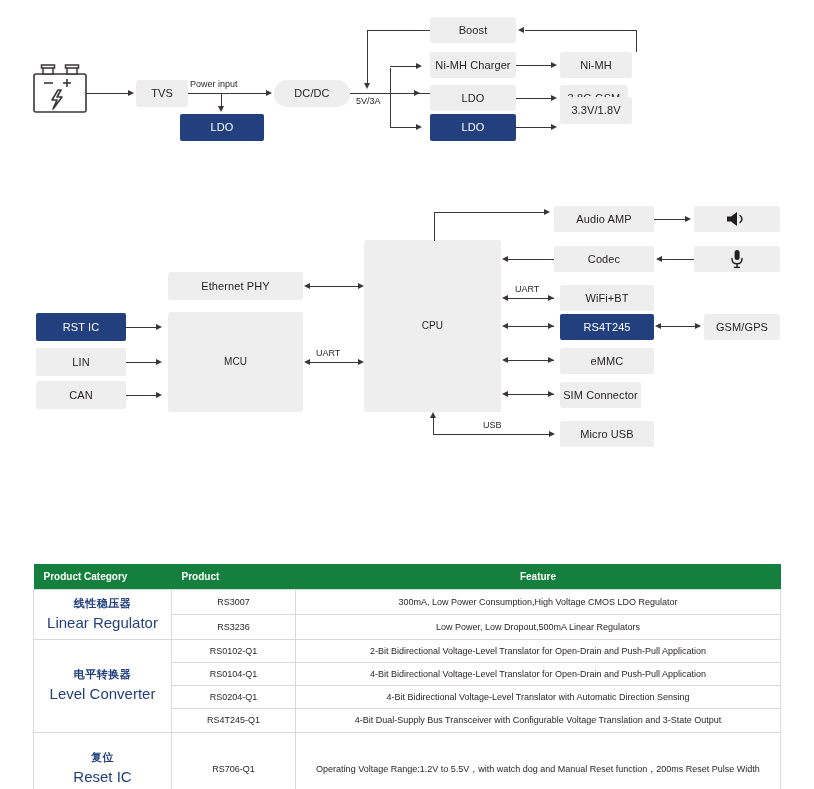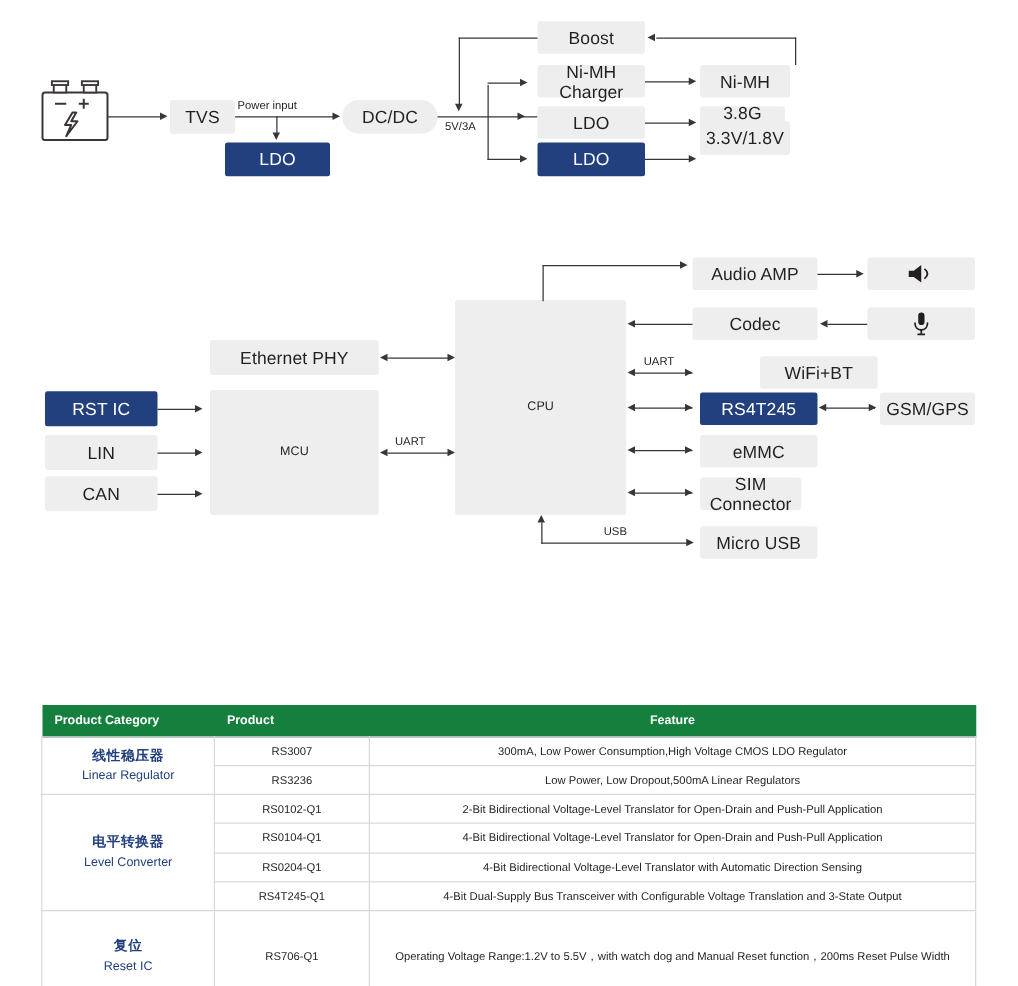--- a/index.html
+++ b/index.html
@@ -1,21 +1,21 @@
 <!DOCTYPE html>
 <html><head>
 <meta charset="utf-8">
 <style>
   html,body{margin:0;padding:0;background:#ffffff;}
   body{width:814px;height:789px;position:relative;font-family:"Liberation Sans","DejaVu Sans",sans-serif;color:#231f20;overflow:hidden;}
   #stage{position:relative;width:814px;height:789px;}
 
   
   .blk{position:absolute;box-sizing:border-box;display:flex;align-items:center;justify-content:center;
-       background:#eeeeee;color:#231f20;font-size:14px;letter-spacing:.1px;text-align:center;
+       background:#eeeeee;color:#231f20;font-size:11px;letter-spacing:.1px;text-align:center;
        border-radius:2.5px;line-height:1.15;padding:0 2px;}
   .blk.navy{background:#22407e;color:#ffffff;border-radius:2px;}
   .blk.big{font-size:10px;}
 
   
   .ln{position:absolute;background:#3b3537;}
   .lnh{height:1.3px;}
   .lnv{width:1.3px;}
   .ar{position:absolute;width:0;height:0;}
   .ar-r{border-top:3.6px solid transparent;border-bottom:3.6px solid transparent;border-left:6.5px solid #3b3537;}
@@ -29,21 +29,21 @@
   .batt{position:absolute;}
 
   
   #tbl{position:absolute;left:33px;top:564px;width:748px;border-collapse:collapse;
        font-size:8.6px;color:#231f20;}
   #tbl th{background:#15803d;color:#ffffff;font-weight:bold;font-size:10px;padding:7px 10px;text-align:left;border:none;}
   #tbl th.ctr{text-align:center;}
   #tbl td{border:1px solid #d9d9d9;padding:5px 6px;text-align:center;vertical-align:middle;line-height:1.35;}
   #tbl td.cat{color:#22407e;line-height:1.5;}
   #tbl td.cat .cn{font-weight:bold;font-size:11px;display:block;letter-spacing:.5px;}
-  #tbl td.cat .en{font-size:10px;display:block;}
+  #tbl td.cat .en{font-size:15px;display:block;}
   #tbl td.pn{font-size:9px;}
   #tbl td.ft{font-size:9px;}
 </style>
 </head>
 <body>
 
 <div id="stage">
 
   <div>
 
@@ -161,21 +161,21 @@
         <path d="M2 9.5 C2 13 4.2 14.8 7 14.8 C9.8 14.8 12 13 12 9.5" fill="none" stroke="#231f20" stroke-width="1.4" stroke-linecap="round"></path>
         <line x1="7" y1="14.8" x2="7" y2="18" stroke="#231f20" stroke-width="1.4"></line>
         <line x1="4" y1="18.4" x2="10" y2="18.4" stroke="#231f20" stroke-width="1.4"></line>
       </svg>
     </div>
 
     <div class="ln lnh" style="left:508px;top:298px;width:46px;"></div>
     <div class="ar ar-l" style="left:502px;top:295px;"></div>
     <div class="ar ar-r" style="left:548px;top:295px;"></div>
     <div class="lbl" style="left:515px;top:284px;">UART</div>
-    <div class="blk" style="left:560px;top:285px;width:94px;height:26px;margin-left:48px;">WiFi+BT</div>
+    <div class="blk" style="left:560px;top:285px;width:94px;height:26px;">WiFi+BT</div>
 
     <div class="ln lnh" style="left:508px;top:326px;width:46px;"></div>
     <div class="ar ar-l" style="left:502px;top:323px;"></div>
     <div class="ar ar-r" style="left:548px;top:323px;"></div>
     <div class="blk navy" style="left:560px;top:314px;width:94px;height:26px;">RS4T245</div>
     <div class="ln lnh" style="left:660px;top:326px;width:40px;"></div>
     <div class="ar ar-l" style="left:655px;top:323px;"></div>
     <div class="ar ar-r" style="left:695px;top:323px;"></div>
     <div class="blk" style="left:704px;top:314px;width:76px;height:26px;">GSM/GPS</div>
 

